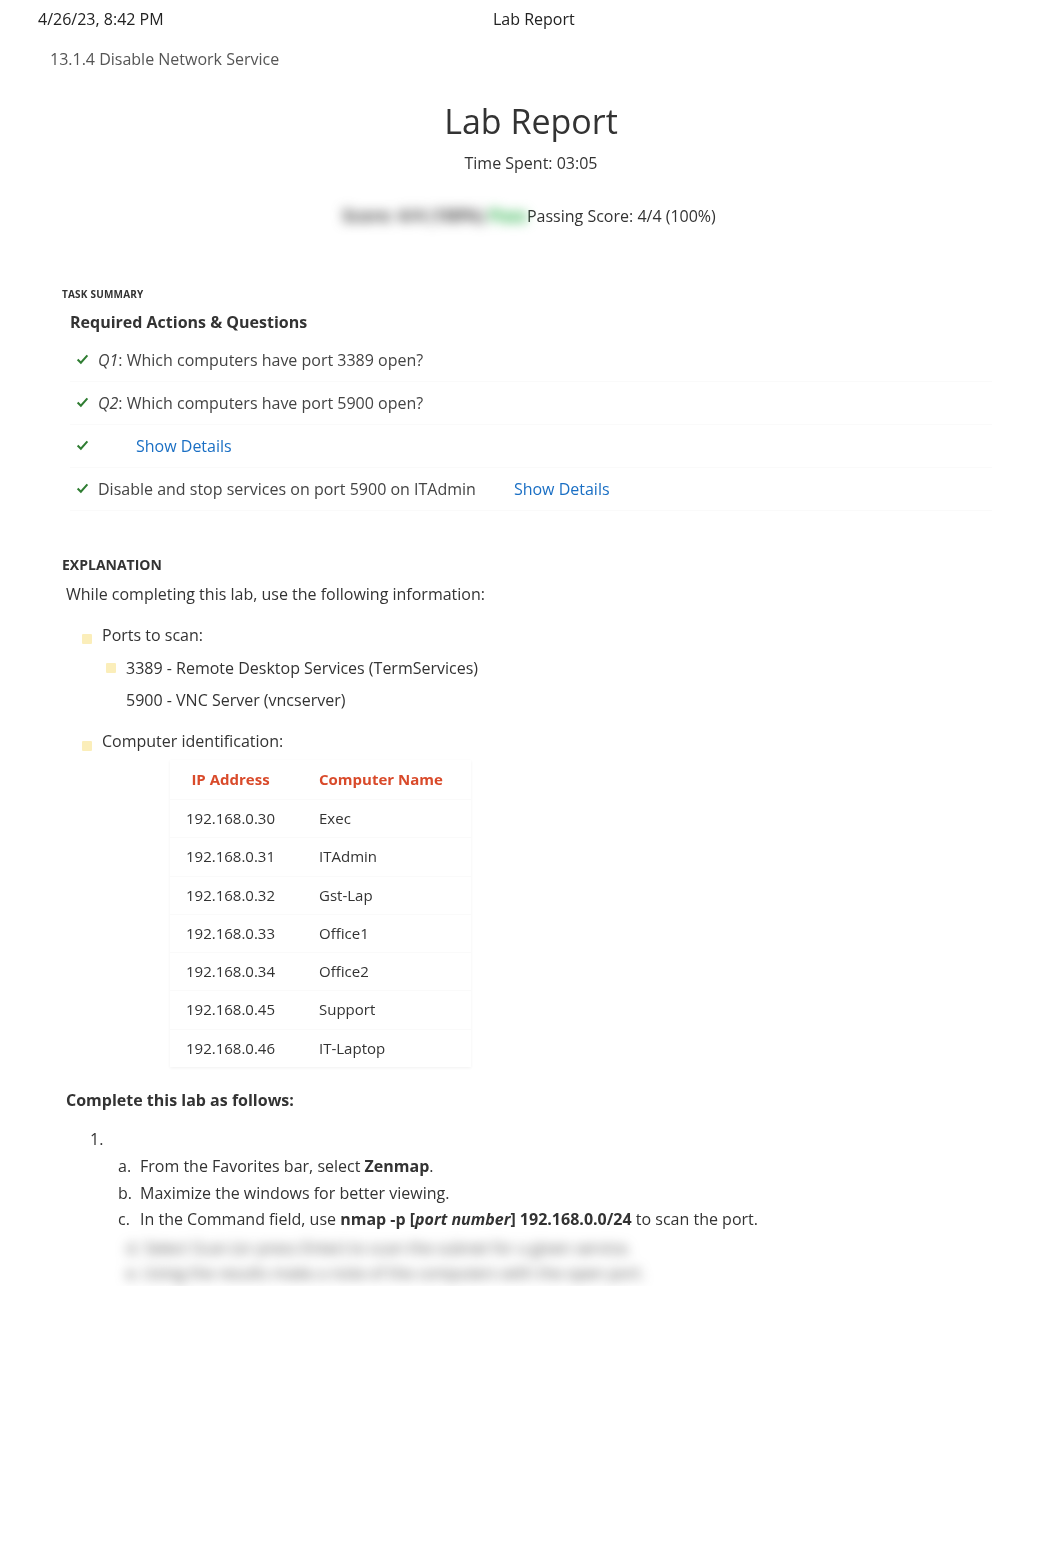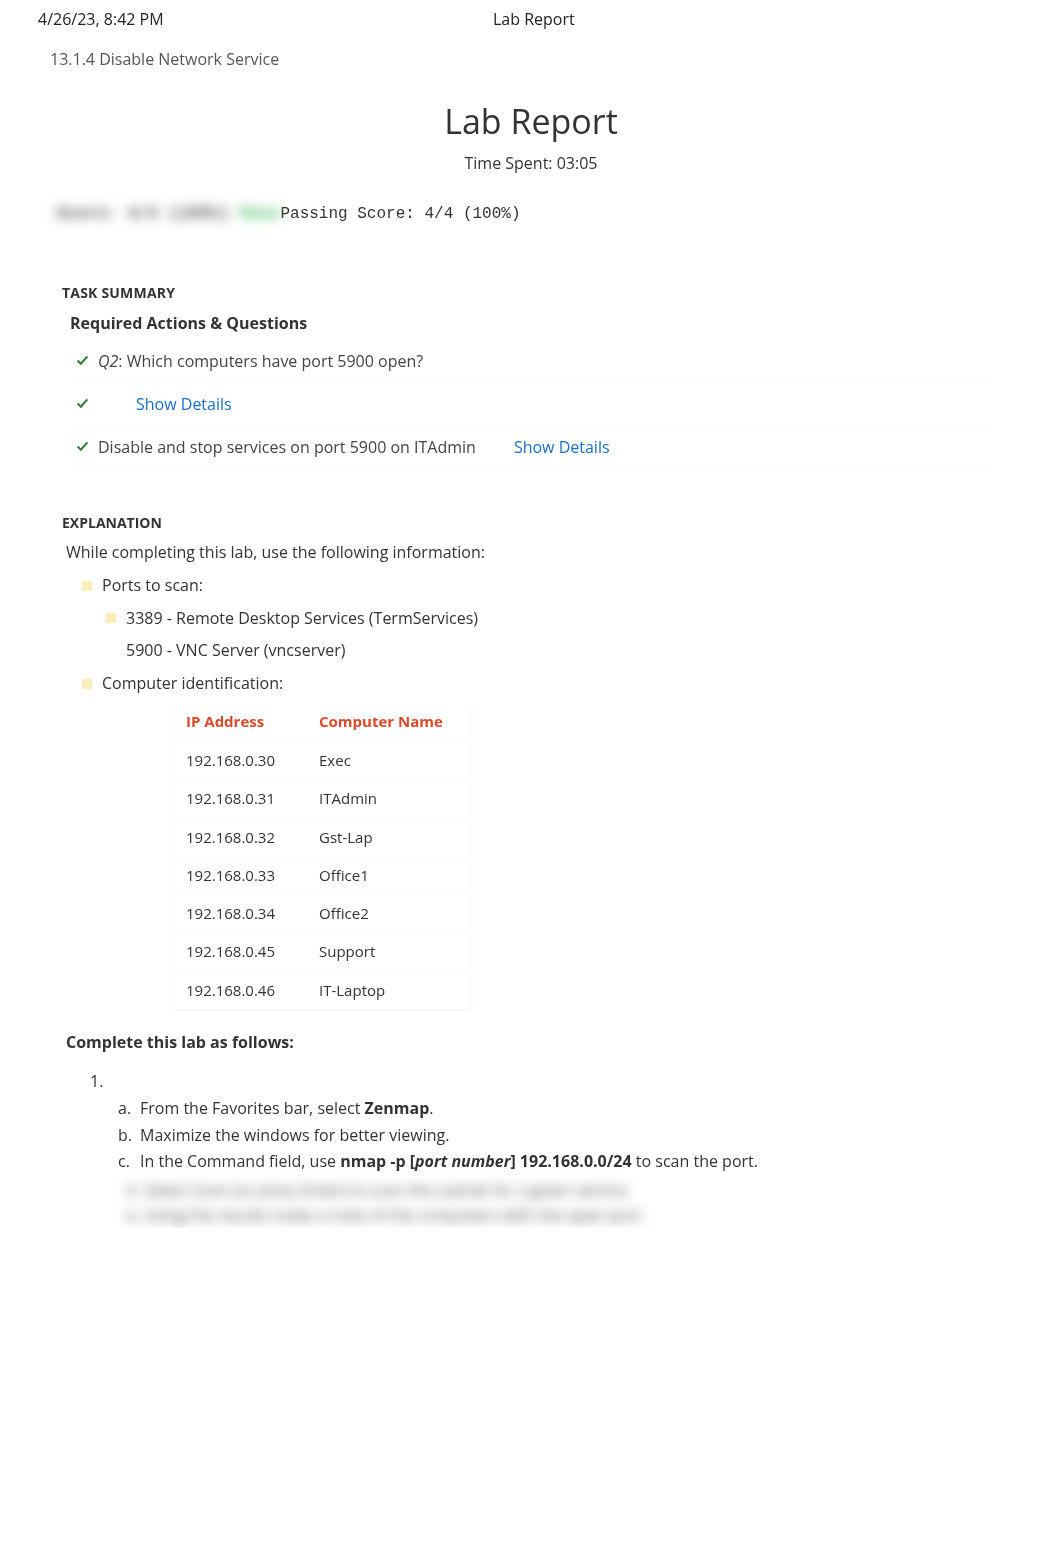--- a/index.html
+++ b/index.html
@@ -33,40 +33,39 @@
       margin-top: 18px;
     }
     .time-spent {
       text-align: center;
       font-size: 16px;
       color: #333;
       margin-top: 8px;
     }
     .score-row {
       display: flex;
-      justify-content: flex-start;
+      justify-content: center;
       align-items: center;
       padding: 30px 60px 0 56px;
-      font-family: Liberation Mono, monospace;
     }
     .blur-left {
       filter: blur(6px);
       font-size: 17px;
       font-weight: 700;
       color: #444;
     }
     .blur-left .pass {
       color: #2bb24a;
     }
     .passing-score {
       font-size: 16px;
       color: #333;
     }
     .section-heading {
-      font-size: 14px;
+      font-size: 10px;
       font-weight: 700;
       color: #333;
       padding: 60px 62px 0 62px;
       letter-spacing: 0.2px;
     }
     .sub-heading {
       font-size: 16px;
       font-weight: 700;
       color: #333;
       padding: 10px 70px 6px 70px;
@@ -109,22 +108,22 @@
       padding: 44px 62px 0 62px;
     }
     .explanation-body {
       padding: 8px 66px 0 66px;
       font-size: 16px;
       color: #333;
       line-height: 1.55;
     }
     .bullet-row {
       display: flex;
-      align-items: flex-start;
-      margin-top: 8px;
+      align-items: center;
+      margin-top: 16px;
     }
     .yellow-dot {
       width: 10px;
       height: 10px;
       background: #f8e38c;
       border-radius: 1px;
       margin-top: 8px;
       margin-right: 10px;
       flex-shrink: 0;
       opacity: 0.6;
@@ -141,21 +140,21 @@
     }
     .ip-table {
       margin: 6px 0 0 104px;
       border-collapse: collapse;
       font-size: 15px;
       box-shadow: 0 1px 3px rgba(0,0,0,0.06);
     }
     .ip-table th {
       color: #d94a2a;
       font-weight: 700;
-      text-align: left;
+      text-align: center;
       padding: 8px 28px 8px 16px;
     }
     .ip-table td {
       color: #333;
       padding: 7px 28px 7px 16px;
       border-top: 1px solid rgba(0,0,0,0.02);
     }
     .follows {
       padding: 22px 66px 0 66px;
       font-size: 16px;
@@ -204,20 +203,26 @@
   <div class="blur-left">
     <span>Score: 4/4 (100%) </span><span class="pass">Pass</span>
   </div>
   <div class="passing-score">Passing Score: 4/4 (100%)</div>
 </div>
 
 <div class="section-heading">TASK SUMMARY</div>
 <div class="sub-heading">Required Actions &amp; Questions</div>
 
 <div class="task-list">
+  <div class="task-item">
+    <span class="check-icon"><svg viewBox="0 0 16 16">
+          <path fill="none" stroke="#2f7d32" stroke-width="2.5" d="M2 8 L6 12 L14 3"></path>
+        </svg></span>
+    <span class="task-text"><span class="q-label">Q1</span><span>:  Which computers have port 3389 open?</span></span>
+  </div>
   <div class="task-item">
     <span class="check-icon"><svg viewBox="0 0 16 16">
           <path fill="none" stroke="#2f7d32" stroke-width="2.5" d="M2 8 L6 12 L14 3"></path>
         </svg></span>
     <span class="task-text"><span class="q-label">Q2</span><span>:  Which computers have port 5900 open?</span></span>
   </div>
   <div class="task-item">
     <span class="check-icon"><svg viewBox="0 0 16 16">
           <path fill="none" stroke="#2f7d32" stroke-width="2.5" d="M2 8 L6 12 L14 3"></path>
         </svg></span>

